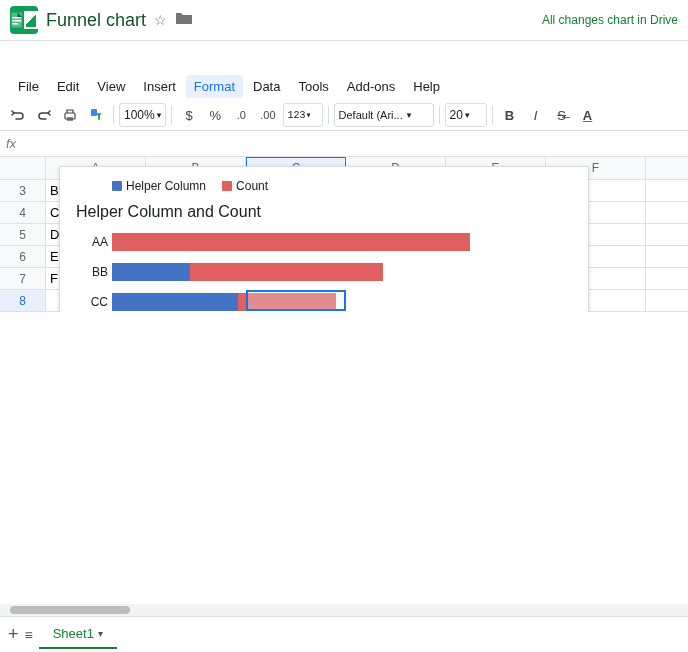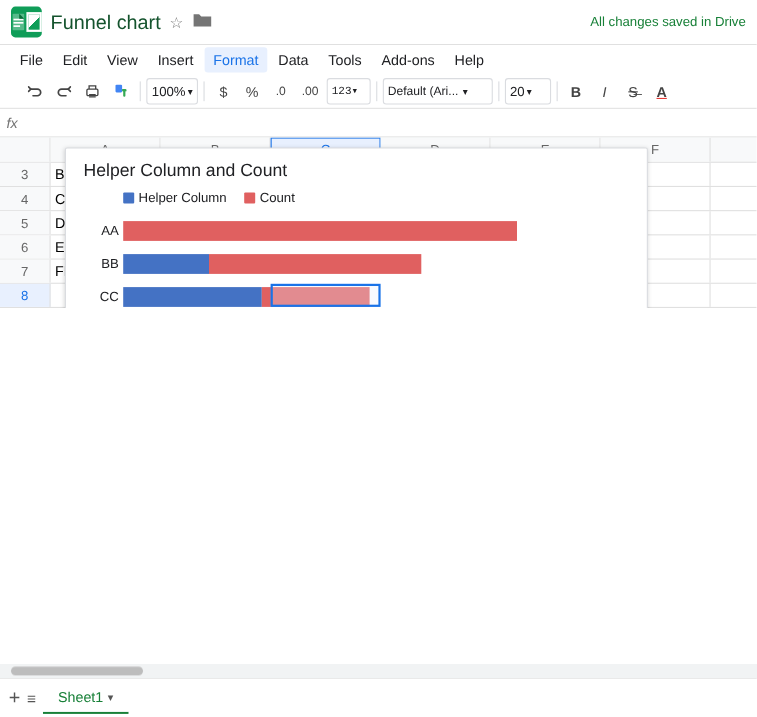--- a/index.html
+++ b/index.html
@@ -26,34 +26,35 @@
       background: linear-gradient(135deg, #fff 50%, transparent 50%);
       border: 2px solid #fff;
     }
 
     
     #menu-bar {
       display: flex; align-items: center;
       padding: 2px 10px;
       gap: 2px;
       background: #fff;
+      margin-top: 32px;
     }
     .menu-item {
       padding: 4px 8px;
       font-size: 13px;
       color: #202124;
       cursor: pointer;
       border-radius: 3px;
     }
     .menu-item.active { background: #e8f0fe; color: #1a73e8; text-align: center; }
 
     
     #toolbar {
       display: flex; align-items: center;
-      padding: 3px 20px;
+      padding: 3px 6px;
       border-bottom: 1px solid #e0e0e0;
       gap: 2px;
       background: #fff;
     }
     .tb-btn {
       padding: 3px 5px;
       cursor: pointer;
       border-radius: 3px;
       color: #444;
       font-size: 13px;
@@ -198,21 +199,21 @@
       <path d="M10 0 L16 6 L10 6 Z" fill="rgba(0,0,0,0.15)"></path>
     </svg>
   </div>
   <span style="font-size:18px;font-weight:400;color:#14532d;">Funnel chart</span>
   <span style="color:#757575;cursor:pointer;font-size:14px;">☆</span>
   <span style="color:#757575;cursor:pointer;font-size:14px;">
     <svg width="18" height="15" viewBox="0 0 18 15" fill="#757575">
       <path d="M1 2h5l2 2h9v9H1z"></path>
     </svg>
   </span>
-  <span style="margin-left:auto;font-size:12px;color:#188038;">All changes saved in Drive</span>
+  <span style="margin-left:auto;font-size:12px;color:#188038;">All changes chart in Drive</span>
 </div>
 
 <div id="menu-bar" style="display:flex;align-items:center;padding:2px 10px;gap:2px;background:#fff;">
   <span class="menu-item">File</span>
   <span class="menu-item">Edit</span>
   <span class="menu-item">View</span>
   <span class="menu-item">Insert</span>
   <span class="menu-item active">Format</span>
   <span class="menu-item">Data</span>
   <span class="menu-item">Tools</span>
@@ -349,32 +350,32 @@
     <div class="row-num" style="background:#e8f0fe;color:#1a73e8;">8</div>
     <div class="cell col-a"></div>
     <div class="cell col-b"></div>
     <div class="cell col-c selected" style="border:2px solid #1a73e8;background:rgba(232,240,254,0.3);"></div>
     <div class="cell col-d"></div>
     <div class="cell col-e"></div>
     <div class="cell col-f"></div>
   </div>
 
   <div id="chart-container" style="border:1px solid #dadce0;background:#fff;border-radius:2px;padding:12px 16px;position:absolute;left:55px;top:5px;width:530px;box-shadow:0 1px 4px rgba(0,0,0,0.15);">
-    <div style="font-size:16px;font-weight:400;color:#202124;margin-bottom:8px;">Helper Column and Count</div>
-
     <div style="display:flex;align-items:center;gap:16px;margin-bottom:10px;margin-left:36px;">
       <div class="legend-item">
         <div class="legend-dot legend-blue"></div>
         <span style="font-size:12px;color:#202124;">Helper Column</span>
       </div>
       <div class="legend-item">
         <div class="legend-dot legend-red"></div>
         <span style="font-size:12px;color:#202124;">Count</span>
       </div>
     </div>
+
+    <div style="font-size:16px;font-weight:400;color:#202124;margin-bottom:8px;">Helper Column and Count</div>
 
     <div id="chart-area" style="position:relative;margin-left:36px;">
 
       <div id="bars-container">
           <div style="display: flex; align-items: center; height: 26px; margin-bottom: 4px; position: relative;">
             <span style="position: absolute; left: -34px; font-size: 12px; color: rgb(32, 33, 36); width: 30px; text-align: right;">AA</span>
             <div style="display: flex; height: 18px; align-items: center;">
               <div style="background: rgb(224, 96, 96); height: 18px; width: 358px;"></div>
             </div>
           </div>

